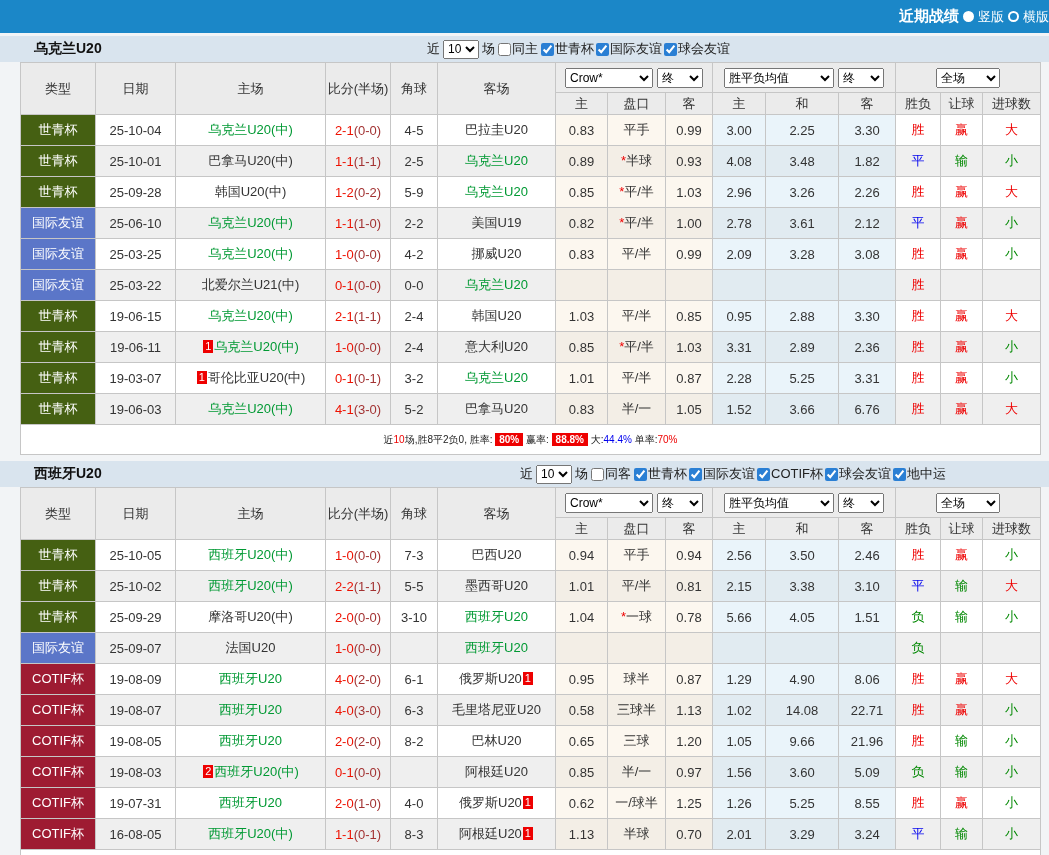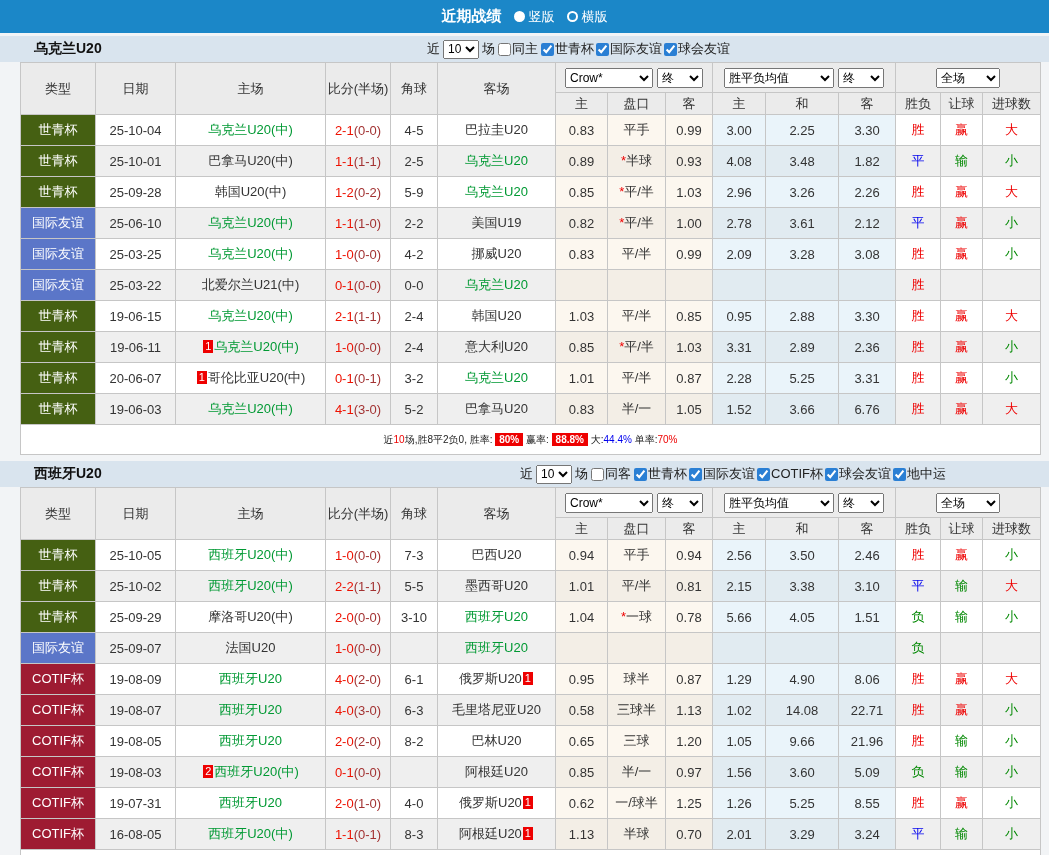--- a/index.html
+++ b/index.html
@@ -1,20 +1,20 @@
 <!DOCTYPE html>
 <html style="--topbar-bg: #1b87c8; --filter-bg: #d9e4ee; --crow-bg: #fcf7ef; --avg-bg: #eaf4fa; --badge-worldcup: #456012; --badge-friendly: #5b76c8; --badge-cotif: #9e1b32; --team-green: #009933; --score-red: #ee1100; --accent-red: #ee0000; --accent-blue: #0000ee; --accent-green: #008800;"><head>
 <meta charset="utf-8">
 <style>
   *{box-sizing:border-box;margin:0;padding:0}
   html,body{width:1049px;height:855px;overflow:hidden}
   body{background:#f2f4f6;font-family:"Liberation Sans","DejaVu Sans",sans-serif}
 
   
-  .topbar{height:33px;background:var(--topbar-bg,#1b87c8);display:flex;align-items:center;justify-content:center;gap:12px;color:#fff;margin-bottom:3px}
+  .topbar{height:33px;background:var(--topbar-bg,#1b87c8);display:flex;align-items:center;justify-content:flex-end;gap:4px;color:#fff;margin-bottom:3px}
   .topbar .title{font-weight:bold;font-size:15px}
   .radio-opt{display:inline-flex;align-items:center;gap:4px;font-size:13px;cursor:pointer;color:#fff}
   .radio{width:11px;height:11px;border:2px solid #fff;border-radius:50%;display:inline-block}
   .radio.checked{background:#fff}
 
   
   .section{margin-left:20px;width:1021px}
   .section.s1{margin-top:6px}
   .filter-row{position:relative;margin-left:-20px;width:1049px;height:26px;background:var(--filter-bg,#d9e4ee);display:flex;align-items:center;font-size:13px;color:#222}
   .team-name{font-weight:bold;font-size:14px;position:absolute;left:34px;color:#111}
@@ -296,21 +296,21 @@
   <td class="avg">2.89</td>
   <td class="avg">2.36</td>
   <td class="t-red">胜</td>
   <td class="t-red">赢</td>
   <td class="t-green">小</td>
 </tr>
           <tr>
   <td class="c-comp">
               <span class="comp-badge b-wc">世青杯</span>
             </td>
-  <td>20-06-07</td>
+  <td>19-03-07</td>
   <td><span class="redcard">1</span><span>哥伦比亚U20(中)</span></td>
   <td><span class="ft">0-1</span><span class="ht">(0-1)</span></td>
   <td>3-2</td>
   <td><span class="t-team">乌克兰U20</span></td>
   <td class="crow">1.01</td>
   <td class="crow"><span>平/半</span></td>
   <td class="crow">0.87</td>
   <td class="avg">2.28</td>
   <td class="avg">5.25</td>
   <td class="avg">3.31</td>

